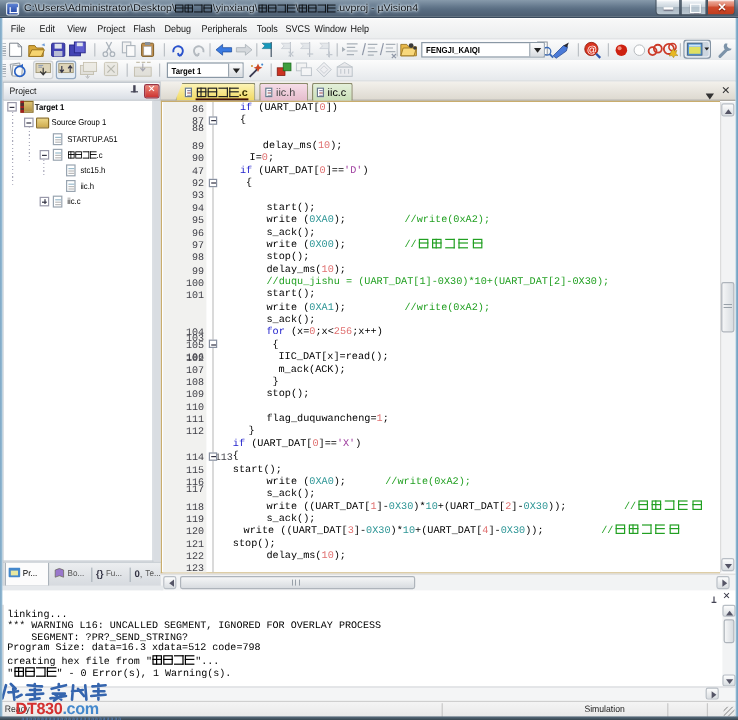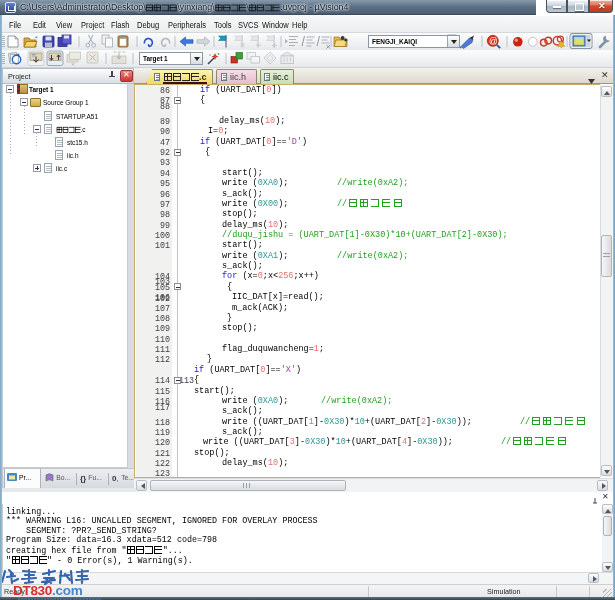--- a/index.html
+++ b/index.html
@@ -4,21 +4,21 @@
 <style>
 *{margin:0;padding:0;box-sizing:border-box}
 html,body{width:615px;height:600px;overflow:hidden}
 body{font-family:"Liberation Sans",sans-serif;background:#fff;position:relative}
 #root{position:absolute;left:0;top:0;width:615px;height:600px;overflow:hidden}
 .abs{position:absolute}
 #frameB,#frameB2{left:0;top:597px;width:615px;height:3px;background:linear-gradient(#5b6f80,#36454f)}
 #frameL2{left:0;top:15px;width:2px;height:585px;background:linear-gradient(90deg,#7da7c5,#9cc0d8)}
 #frameR2{left:613px;top:15px;width:2px;height:585px;background:linear-gradient(90deg,#9cc0d8,#6d9cbd)}
 
-#title{left:0;top:0;width:536px;height:15px;background:linear-gradient(#879aab 0%,#64788c 40%,#596d82 55%,#4c5d70 100%);border-bottom:1px solid #3a4a5c}
+#title{left:0;top:0;width:615px;height:15px;background:linear-gradient(#879aab 0%,#64788c 40%,#596d82 55%,#4c5d70 100%);border-bottom:1px solid #3a4a5c}
 #title .txt{position:absolute;left:20px;top:1.5px;font-size:10px;transform:scale(0.88,0.82);transform-origin:0 50%;color:#101418;white-space:nowrap;text-shadow:0 0 3px #e8f2fa,0 0 4px #cfe4f2,0 0 2px #fff}
 #appicon{left:5px;top:2px;width:11px;height:11px;background:linear-gradient(#5f84d6,#1c3f9e);border:1px solid #dfe8f2;border-radius:2px}
 #appicon:before{content:"";position:absolute;left:2px;top:3px;width:5px;height:4px;border:1px solid #fff;border-top:none}
 
 #caps{left:546px;top:0;width:67px;height:15px}
 .cap{position:absolute;top:0;height:13px;border:1px solid #46525e;border-top:none;box-shadow:inset 0 1px 0 rgba(255,255,255,.7)}
 #cmin{left:0;width:21px;background:linear-gradient(#f2f6f9 0%,#ccd6de 45%,#a9b7c2 50%,#bcc8d2 100%);border-radius:0 0 0 4px}
 #cmax{left:21px;width:22px;background:linear-gradient(#f2f6f9 0%,#ccd6de 45%,#a9b7c2 50%,#bcc8d2 100%)}
 #cclose{left:43px;width:24px;background:linear-gradient(#f0b4a4 0%,#dd7a62 40%,#cf4a2c 50%,#c03d1e 100%);border-radius:0 0 4px 0}
 #cmin:before{content:"";position:absolute;left:6px;top:6px;width:8px;height:2px;background:#fff;box-shadow:0 1px 1px #667}
@@ -266,21 +266,21 @@
           <rect x="3" y="3" width="12" height="10" fill="#5a9ad8" stroke="#3a5a7a" stroke-width=".7"></rect>
           <rect x="4.2" y="6" width="9.6" height="5.8" fill="#e0e060"></rect>
           <rect x="4.2" y="4.2" width="9.6" height="1.6" fill="#cfe4f4"></rect>
           <path d="M17 6.5h4l-2 2.6z" fill="#222"></path>
         </g>
  <g transform="translate(598,1)">
           <path d="M2 13 L7.8 7.2" stroke="#7c93a9" stroke-width="2.6" stroke-linecap="round"></path>
           <path d="M6.2 2.2 a3.6 3.6 0 1 0 5.6 4.4 l-2.4-0.4 -1.6-1.6 0.4-2.4 z" fill="#7c93a9"></path>
         </g>
 </svg>
-<div class="combo" style="left:368px;top:2px;width:92px">
+<div class="combo" style="left:351px;top:2px;width:103px">
         <span class="ct">FENGJI_KAIQI</span>
         <span class="cb"></span>
       </div>
 </div>
 
 <div class="abs toolbar" id="tb2">
       <div class="grip"></div>
 <svg width="615" height="18" style="position:absolute;left:0;top:0">
  <g transform="translate(8,2)">
           <rect x="1" y="1" width="8" height="9" transform="rotate(-8 5 5)" fill="#eef0f2" stroke="#8a929a" stroke-width=".7"></rect>

